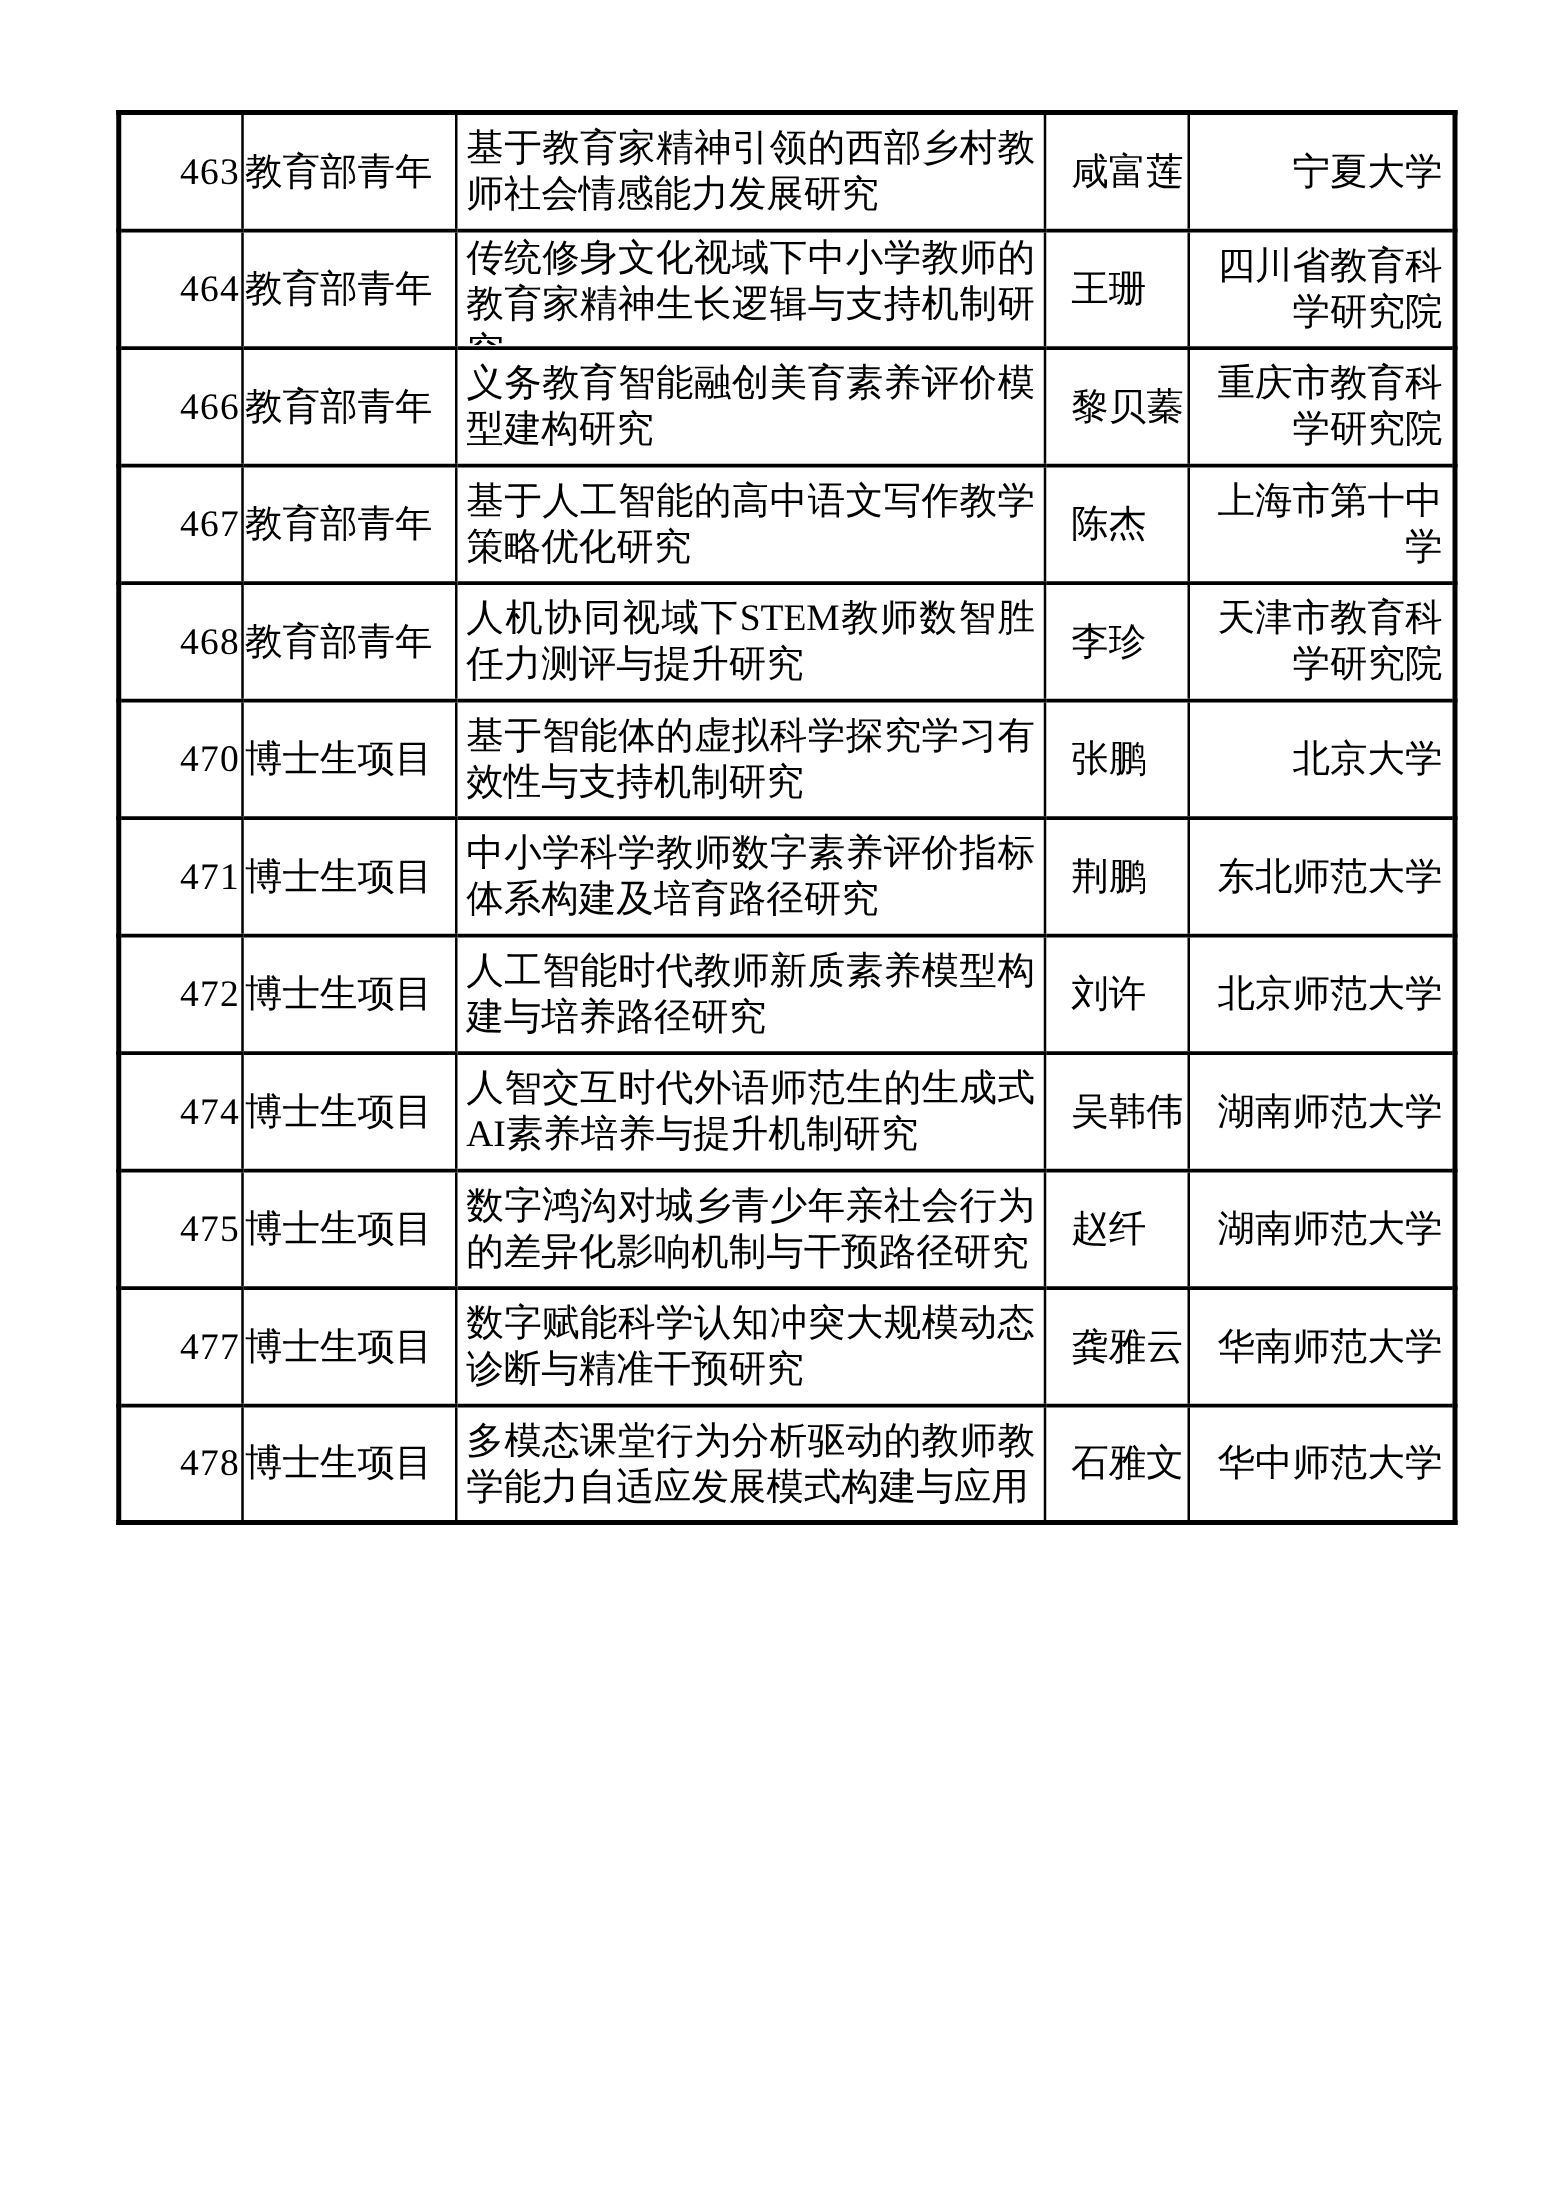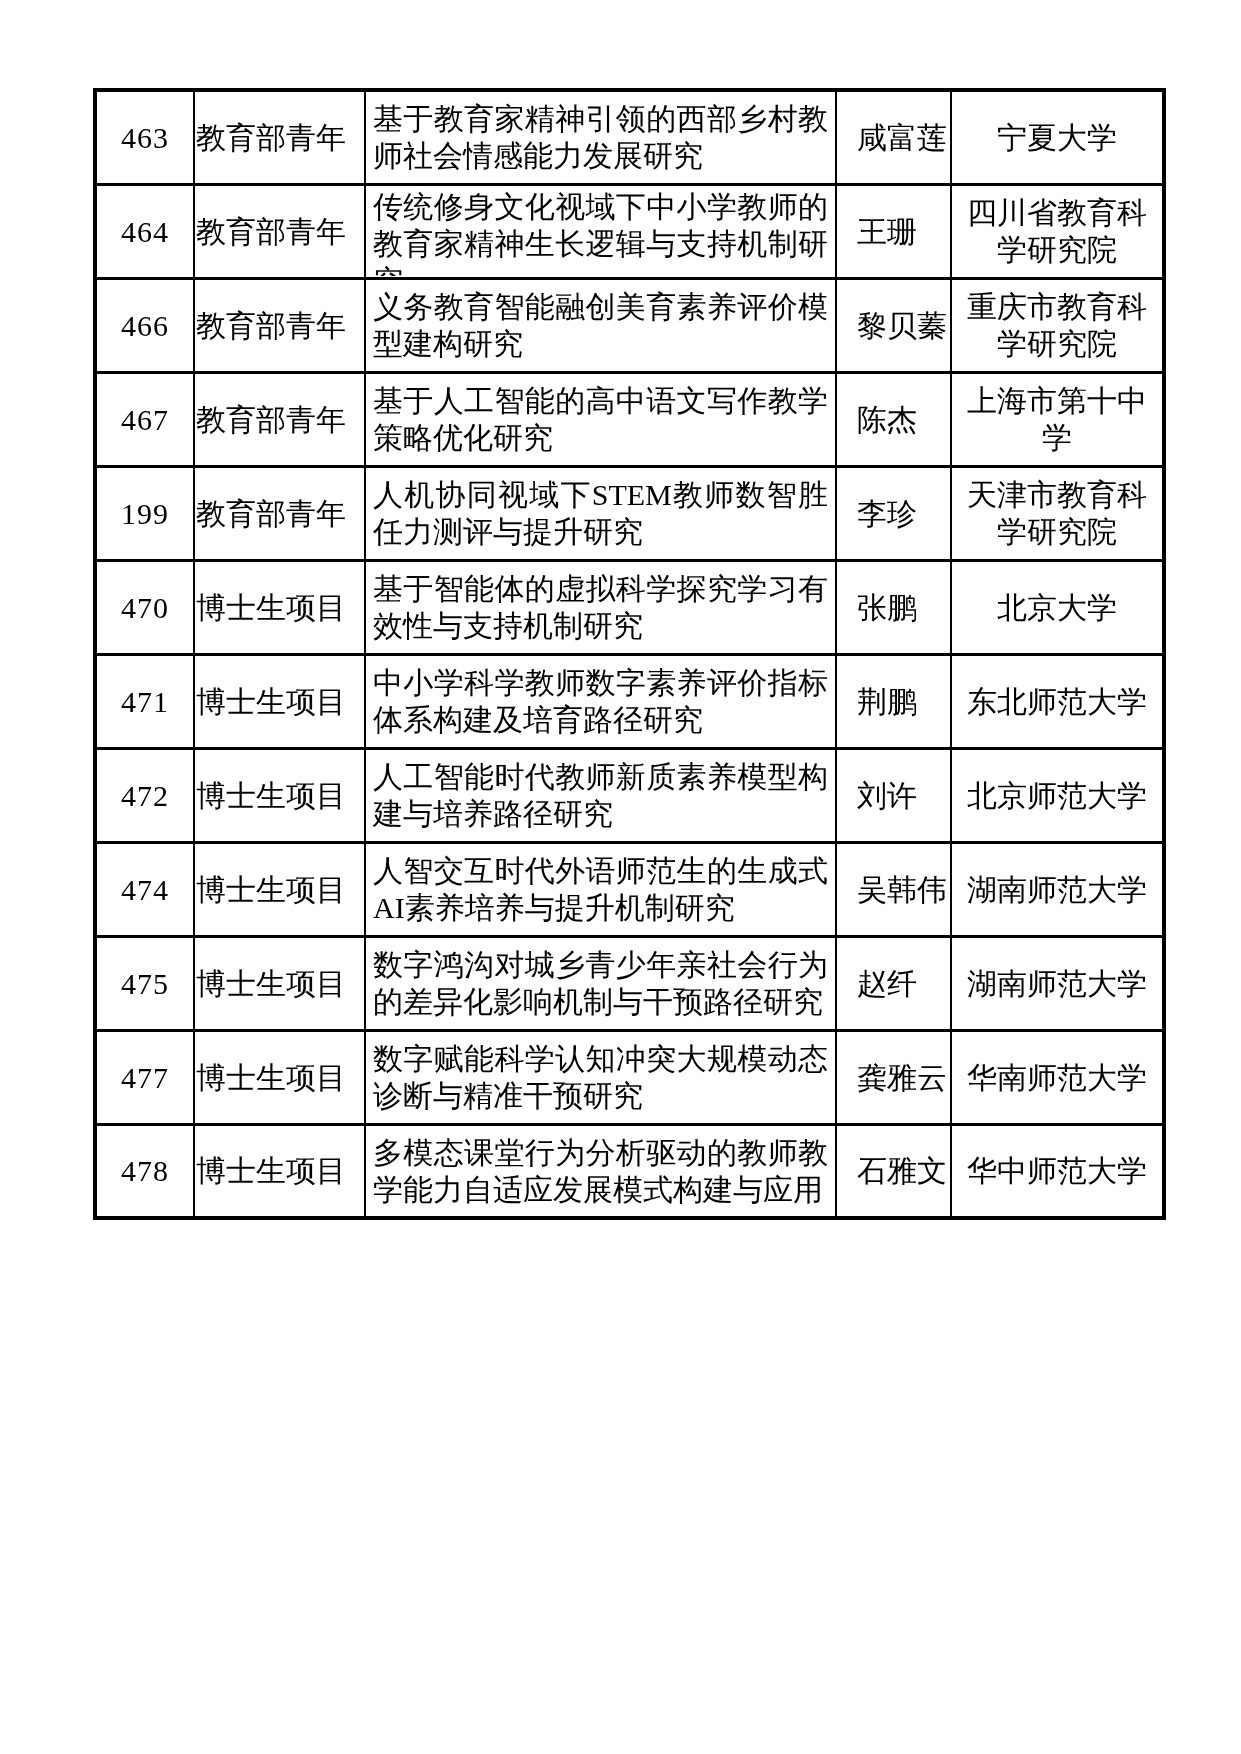--- a/index.html
+++ b/index.html
@@ -28,41 +28,41 @@
     border: 2px solid #000000;
     border-top-width: 3px;
     border-bottom-width: 3px;
     vertical-align: middle;
     font-size: 30px;
     line-height: 37px;
     overflow: hidden;
     word-break: break-all;
   }
   td.num {
-    text-align: center;
+    text-align: right;
     letter-spacing: 1px;
   }
   td.cat { }
   td.titlecell { padding: 0; }
   .title-in {
     height: 88px;
     padding: 0 7px;
     display: flex;
     flex-direction: column;
     justify-content: center;
     overflow: hidden;
     text-align: justify;
     line-height: 37px;
   }
   .title-in.clip-top {
     justify-content: flex-start;
     padding-top: 2px;
   }
   td.name { padding-left: 20px; text-align: left; }
-  td.inst { padding: 0 8px; text-align: center; }
+  td.inst { padding: 0 8px; text-align: right; }
 </style>
 </head>
 <body>
 
 <div class="page">
   <table class="grid">
     <colgroup>
       <col style="width:99px">
       <col style="width:171px">
       <col style="width:471px">
@@ -100,21 +100,21 @@
       <tr>
         <td class="num">467</td>
         <td class="cat">教育部青年</td>
         <td class="titlecell">
             <div class="title-in">基于人工智能的高中语文写作教学策略优化研究</div>
           </td>
         <td class="name">陈杰</td>
         <td class="inst">上海市第十中学</td>
       </tr>
       <tr>
-        <td class="num">199</td>
+        <td class="num">468</td>
         <td class="cat">教育部青年</td>
         <td class="titlecell">
             <div class="title-in">人机协同视域下STEM教师数智胜任力测评与提升研究</div>
           </td>
         <td class="name">李珍</td>
         <td class="inst">天津市教育科学研究院</td>
       </tr>
       <tr>
         <td class="num">470</td>
         <td class="cat">博士生项目</td>

